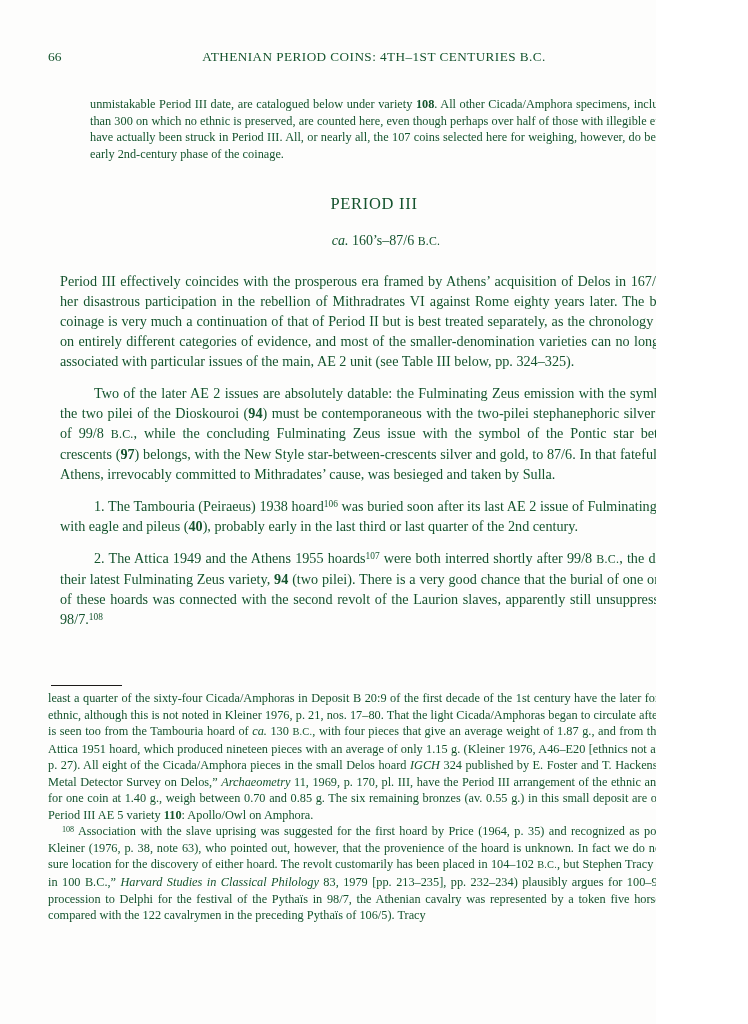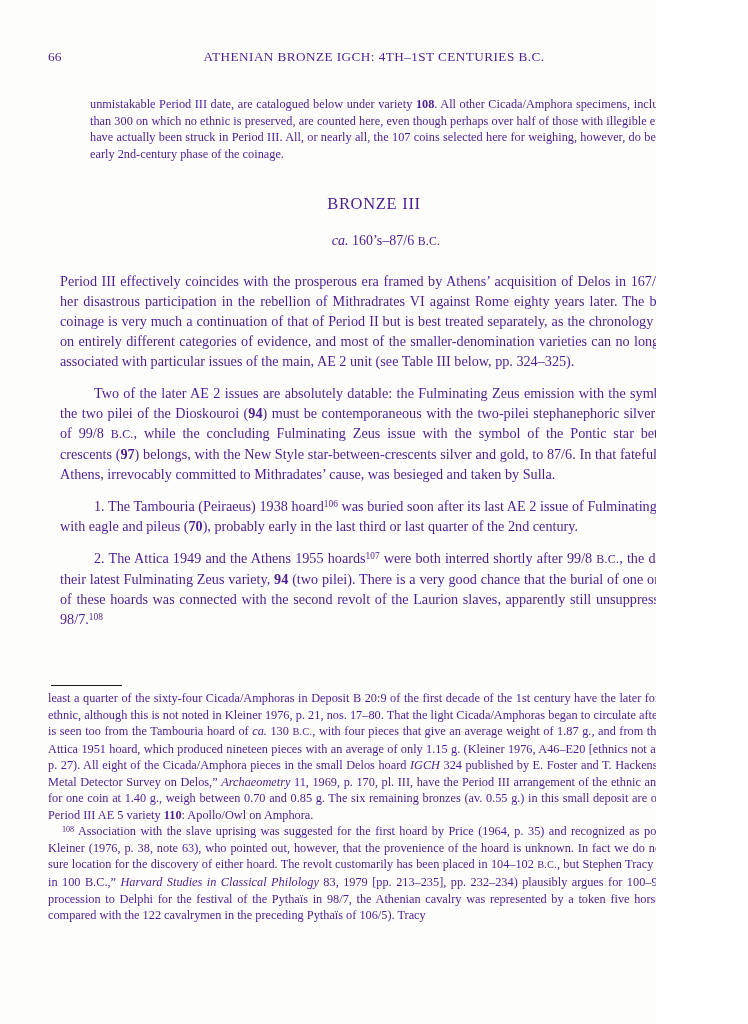--- a/index.html
+++ b/index.html
@@ -1,21 +1,21 @@
 <!DOCTYPE html>
 <html><head>
 <meta charset="utf-8">
 <style>
   html, body { margin: 0; padding: 0; background: #ffffff; }
   .page {
     position: relative;
     width: 656px;
     height: 1024px;
     background: #fdfdfc;
-    color: #4c1d95;
+    color: #14532d;
     font-family: "Liberation Serif", "DejaVu Serif", serif;
     overflow: hidden;
   }
 
   
   .running-head { position: absolute; top: 49px; left: 48px; width: 652px; height: 20px; }
   .page-num { position: absolute; left: 0; top: 0; font-size: 13.5px; }
   .running-title { text-align: center; font-size: 13.2px; letter-spacing: 0.45px; white-space: nowrap; }
 
   
@@ -61,32 +61,32 @@
   sup { font-size: 0.66em; line-height: 0; position: relative; top: -0.45em; vertical-align: baseline; }
   .sc { font-size: 0.84em; letter-spacing: 0.02em; }
 </style>
 </head>
 <body>
 
 <div class="page">
 
   <header class="running-head">
     <span class="page-num">66</span>
-    <div class="running-title">ATHENIAN BRONZE IGCH: 4TH–1ST CENTURIES B.C.</div>
+    <div class="running-title">ATHENIAN PERIOD COINS: 4TH–1ST CENTURIES B.C.</div>
   </header>
 
   <p class="intro-note">unmistakable Period III date, are catalogued below under variety <strong>108</strong>. All other Cicada/Amphora specimens, including more than 300 on which no ethnic is preserved, are counted here, even though perhaps over half of those with illegible ethnics may have actually been struck in Period III. All, or nearly all, the 107 coins selected here for weighing, however, do belong to the early 2nd-century phase of the coinage.</p>
 
-  <h2 class="section-heading">BRONZE III</h2>
+  <h2 class="section-heading">PERIOD III</h2>
   <p class="date-line"><em>ca.</em> 160’s–87/6 <span class="sc">B.C.</span></p>
 
   <main class="body-copy">
     <p class="para">Period III effectively coincides with the prosperous era framed by Athens’ acquisition of Delos in 167/6 and her disastrous participation in the rebellion of Mithradrates VI against Rome eighty years later. The bronze coinage is very much a continuation of that of Period II but is best treated separately, as the chronology relies on entirely different categories of evidence, and most of the smaller-denomination varieties can no longer be associated with particular issues of the main, AE 2 unit (see Table III below, pp. 324–325).</p>
     <p class="para indent">Two of the later AE 2 issues are absolutely datable: the Fulminating Zeus emission with the symbol of the two pilei of the Dioskouroi (<strong>94</strong>) must be contemporaneous with the two-pilei stephanephoric silver issue of 99/8 <span class="sc">B.C.</span>, while the concluding Fulminating Zeus issue with the symbol of the Pontic star between crescents (<strong>97</strong>) belongs, with the New Style star-between-crescents silver and gold, to 87/6. In that fateful year, Athens, irrevocably committed to Mithradates’ cause, was besieged and taken by Sulla.</p>
-    <p class="para indent">1. The Tambouria (Peiraeus) 1938 hoard<sup>106</sup> was buried soon after its last AE 2 issue of Fulminating Zeus with eagle and pileus (<strong>70</strong>), probably early in the last third or last quarter of the 2nd century.</p>
+    <p class="para indent">1. The Tambouria (Peiraeus) 1938 hoard<sup>106</sup> was buried soon after its last AE 2 issue of Fulminating Zeus with eagle and pileus (<strong>40</strong>), probably early in the last third or last quarter of the 2nd century.</p>
     <p class="para indent">2. The Attica 1949 and the Athens 1955 hoards<sup>107</sup> were both interred shortly after 99/8 <span class="sc">B.C.</span>, the date of their latest Fulminating Zeus variety, <strong>94</strong> (two pilei). There is a very good chance that the burial of one or both of these hoards was connected with the second revolt of the Laurion slaves, apparently still unsuppressed in 98/7.<sup>108</sup></p>
   </main>
 
   <div class="footnote-rule"></div>
 
   <footer class="footnotes">
     <p class="fn">least a quarter of the sixty-four Cicada/Amphoras in Deposit B 20:9 of the first decade of the 1st century have the later form of the ethnic, although this is not noted in Kleiner 1976, p. 21, nos. 17–80. That the light Cicada/Amphoras began to circulate after <em>ca.</em> 130 is seen too from the Tambouria hoard of <em>ca.</em> 130 <span class="sc">B.C.</span>, with four pieces that give an average weight of 1.87 g., and from the 87 <span class="sc">B.C.</span> Attica 1951 hoard, which produced nineteen pieces with an average of only 1.15 g. (Kleiner 1976, A46–E20 [ethnics not analyzed], p. 27). All eight of the Cicada/Amphora pieces in the small Delos hoard <em>IGCH</em> 324 published by E. Foster and T. Hackens, “Decco Metal Detector Survey on Delos,” <em>Archaeometry</em> 11, 1969, p. 170, pl. III, have the Period III arrangement of the ethnic and, except for one coin at 1.40 g., weigh between 0.70 and 0.85 g. The six remaining bronzes (av. 0.55 g.) in this small deposit are of the late Period III AE 5 variety <strong>110</strong>: Apollo/Owl on Amphora.</p>
     <p class="fn note"><sup>108</sup> Association with the slave uprising was suggested for the first hoard by Price (1964, p. 35) and recognized as possible by Kleiner (1976, p. 38, note 63), who pointed out, however, that the provenience of the hoard is unknown. In fact we do not have a sure location for the discovery of either hoard. The revolt customarily has been placed in 104–102 <span class="sc">B.C.</span>, but Stephen Tracy (“Athens in 100 B.C.,” <em>Harvard Studies in Classical Philology</em> 83, 1979 [pp. 213–235], pp. 232–234) plausibly argues for 100–98. In the procession to Delphi for the festival of the Pythaïs in 98/7, the Athenian cavalry was represented by a token five horsemen (as compared with the 122 cavalrymen in the preceding Pythaïs of 106/5). Tracy</p>
   </footer>
 

